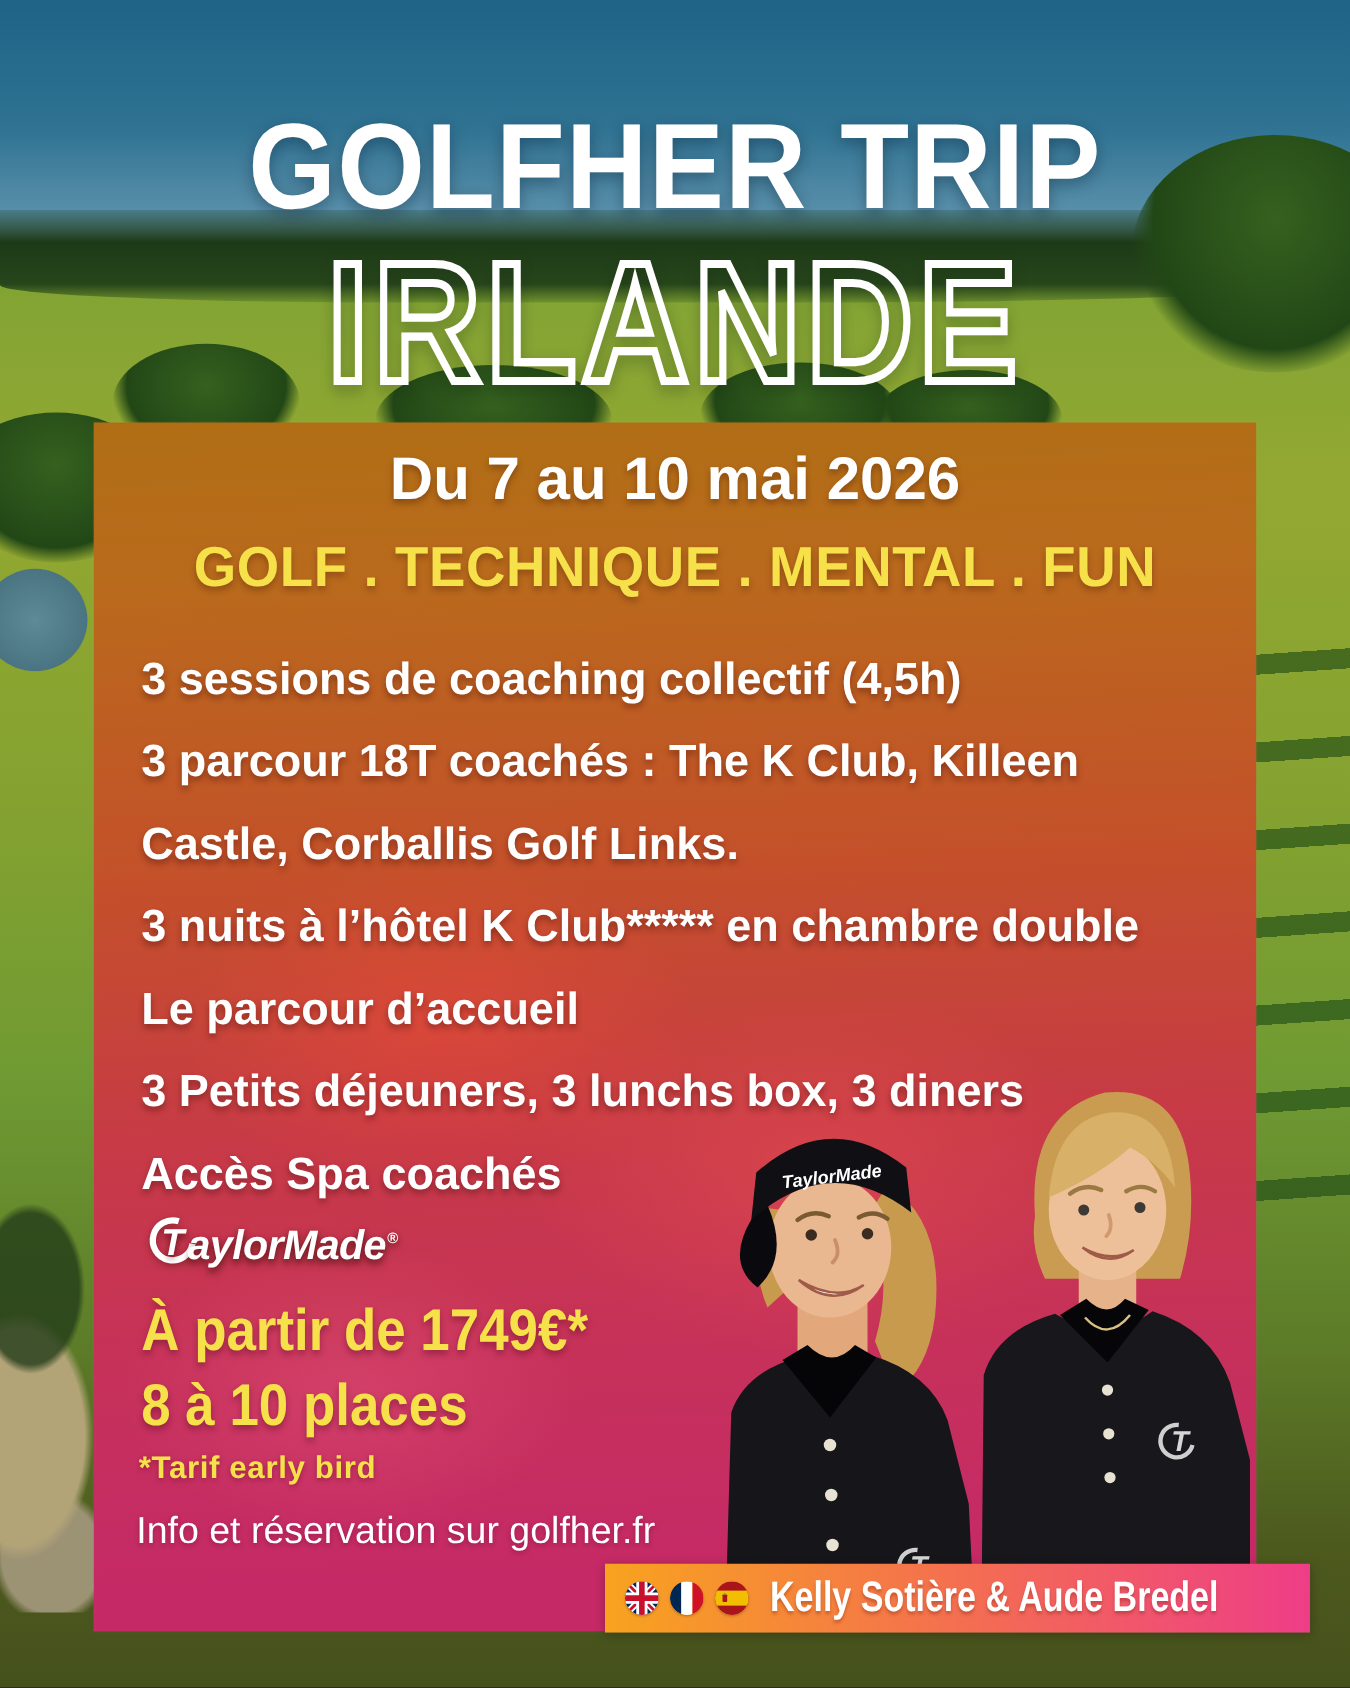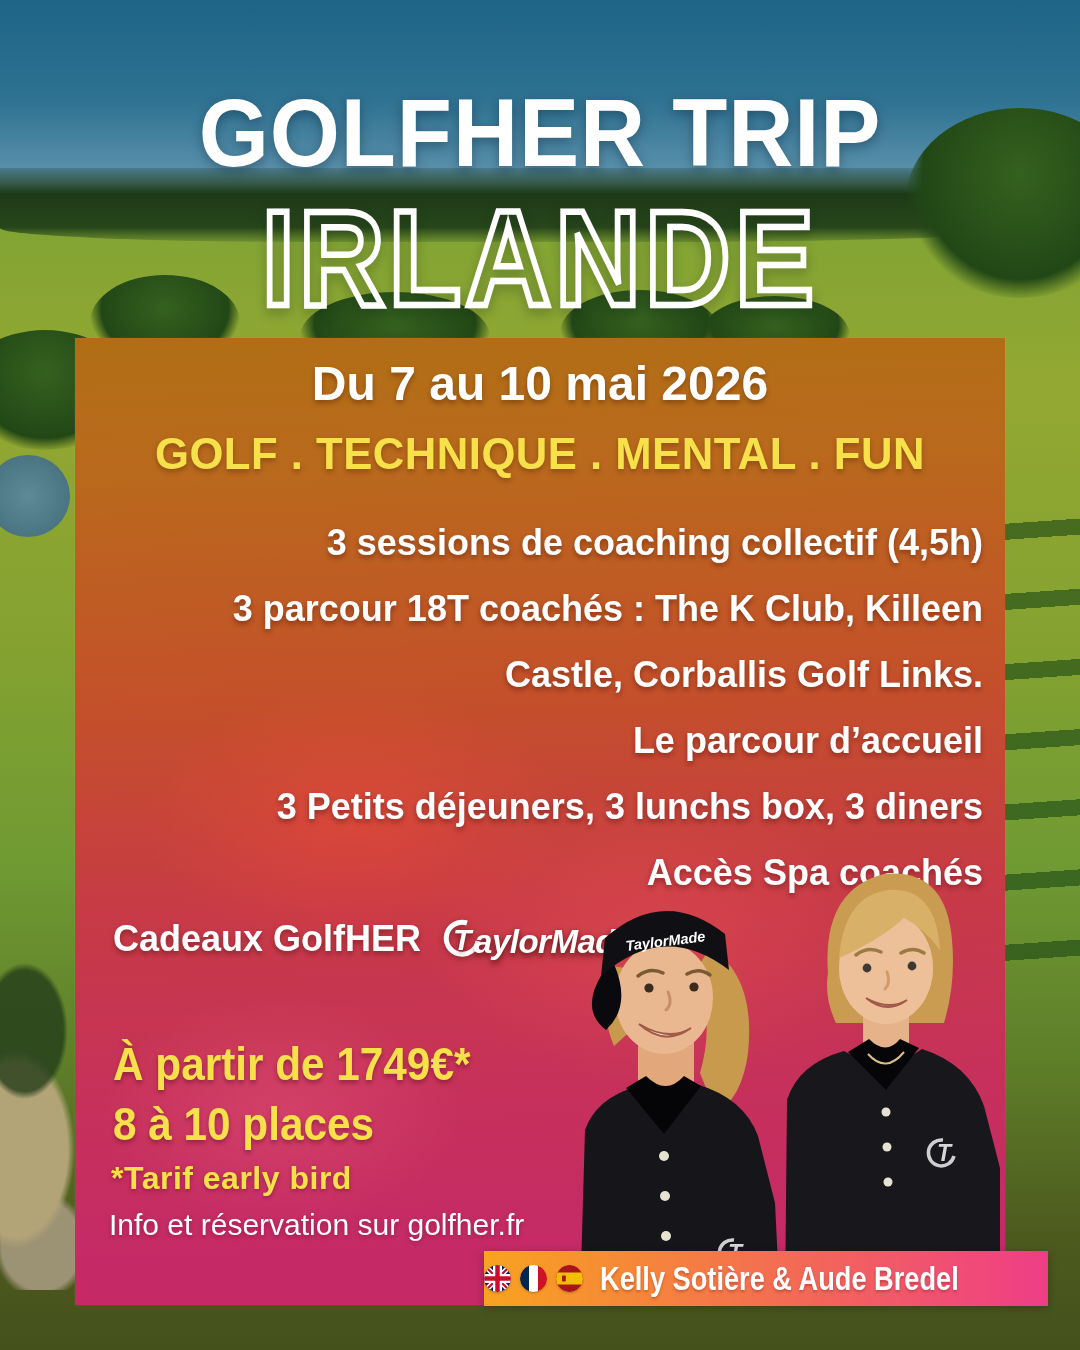--- a/index.html
+++ b/index.html
@@ -49,44 +49,44 @@
       linear-gradient(178deg, var(--card_top) 0%, #b96a1c 13%, var(--card_mid) 37%, var(--card_red) 58%, #c6315a 76%, var(--card_bottom) 93%);
     box-shadow:0 0 0 1px rgba(255,255,255,.03);}
   .card .date{position:absolute;left:0;top:18px;width:100%;text-align:center;
     font-size:48px;font-weight:700;color:#fff;text-shadow:0 3px 5px rgba(70,25,5,.4);}
   .card .tagline{position:absolute;left:0;top:90px;width:100%;text-align:center;
     font-size:45px;font-weight:800;color:var(--accent_yellow);letter-spacing:.5px;
     transform:scaleX(.97);text-shadow:0 3px 5px rgba(70,25,5,.35);}
   .features{position:absolute;left:38px;top:172px;width:870px;
     font-size:36px;font-weight:700;color:#fff;line-height:66px;
     text-shadow:0 3px 5px rgba(70,15,10,.45);}
-  .feature{white-space:pre-line;text-align:right;}
+  .feature{white-space:pre-line;}
   .feature-flex{display:flex;align-items:center;gap:16px;white-space:nowrap;}
   .tm-logo{display:inline-flex;align-items:flex-end;color:#fff;line-height:1;
     filter:drop-shadow(0 2px 3px rgba(70,15,10,.45));}
   .tm-logo svg{display:block;}
   .tm-logo i{font-style:italic;font-weight:700;font-size:33px;letter-spacing:-.5px;margin-left:-9px;padding-bottom:2px;}
   .tm-logo sup{font-size:12px;font-weight:700;padding-bottom:18px;margin-left:1px;}
   .price{position:absolute;left:38px;top:698px;font-size:47px;font-weight:800;
     color:var(--accent_yellow);transform:scaleX(.9);transform-origin:left;
     text-shadow:0 3px 5px rgba(90,10,40,.45);}
   .places{position:absolute;left:38px;top:758px;font-size:47px;font-weight:800;
     color:var(--accent_yellow);transform:scaleX(.9);transform-origin:left;
     text-shadow:0 3px 5px rgba(90,10,40,.45);}
-  .early{position:absolute;left:36px;top:822px;font-size:32px;font-weight:800;
+  .early{position:absolute;left:36px;top:822px;font-size:25px;font-weight:800;
     color:var(--accent_yellow);letter-spacing:.5px;text-shadow:0 2px 4px rgba(90,10,40,.45);}
   .info{position:absolute;left:34px;top:870px;font-size:30px;font-weight:400;color:#fff;
     text-shadow:0 2px 4px rgba(90,10,40,.4);}
   
   .coaches{position:absolute;left:488px;top:858px;width:518px;height:447px;}
   
   .banner{position:absolute;left:484px;top:1251px;width:564px;height:55px;
     display:flex;align-items:center;padding-left:16px;box-sizing:border-box;
     background:linear-gradient(90deg,var(--banner_left) 0%, var(--banner_mid) 48%, var(--banner_right) 100%);
-    box-shadow:0 2px 8px rgba(40,10,20,.3);justify-content:flex-end;}
+    box-shadow:0 2px 8px rgba(40,10,20,.3);}
   .flag{width:27px;height:27px;border-radius:50%;overflow:hidden;flex:0 0 auto;margin-right:9px;
     box-shadow:0 1px 2px rgba(0,0,0,.25);}
   .flag svg{display:block;}
   .names{font-size:34px;font-weight:800;color:#fff;white-space:nowrap;margin-left:8px;
     transform:scaleX(.8);transform-origin:left;text-shadow:0 2px 3px rgba(120,30,10,.35);}
 </style>
 </head>
 <body>
 
 <div class="poster">
@@ -108,25 +108,25 @@
   <div class="title2">IRLANDE</div>
 
   <div class="card">
     <div class="date">Du 7 au 10 mai 2026</div>
     <div class="tagline">GOLF . TECHNIQUE . MENTAL . FUN</div>
 
     <div class="features">
       <div class="feature">3 sessions de coaching collectif (4,5h)</div>
       <div class="feature">3 parcour 18T coachés : The K Club, Killeen
 Castle, Corballis Golf Links.</div>
+      <div class="feature">3 nuits à l’hôtel K Club***** en chambre double</div>
       <div class="feature">Le parcour d’accueil</div>
       <div class="feature">3 Petits déjeuners, 3 lunchs box, 3 diners</div>
       <div class="feature">Accès Spa coachés</div>
       <div class="feature feature-flex">
-        <span>Cadeaux GolfHER</span>
         <span class="tm-logo">
           <svg width="46" height="42" viewBox="0 0 46 42">
             <path d="M30 5 A16 16 0 1 0 41 23" fill="none" stroke="#fff" stroke-width="5"></path>
             <text x="16" y="32" font-size="30" font-weight="bold" font-style="italic" fill="#fff">T</text>
           </svg>
             <i>aylorMade</i>
             <sup>®</sup>
         </span>
       </div>
     </div>

